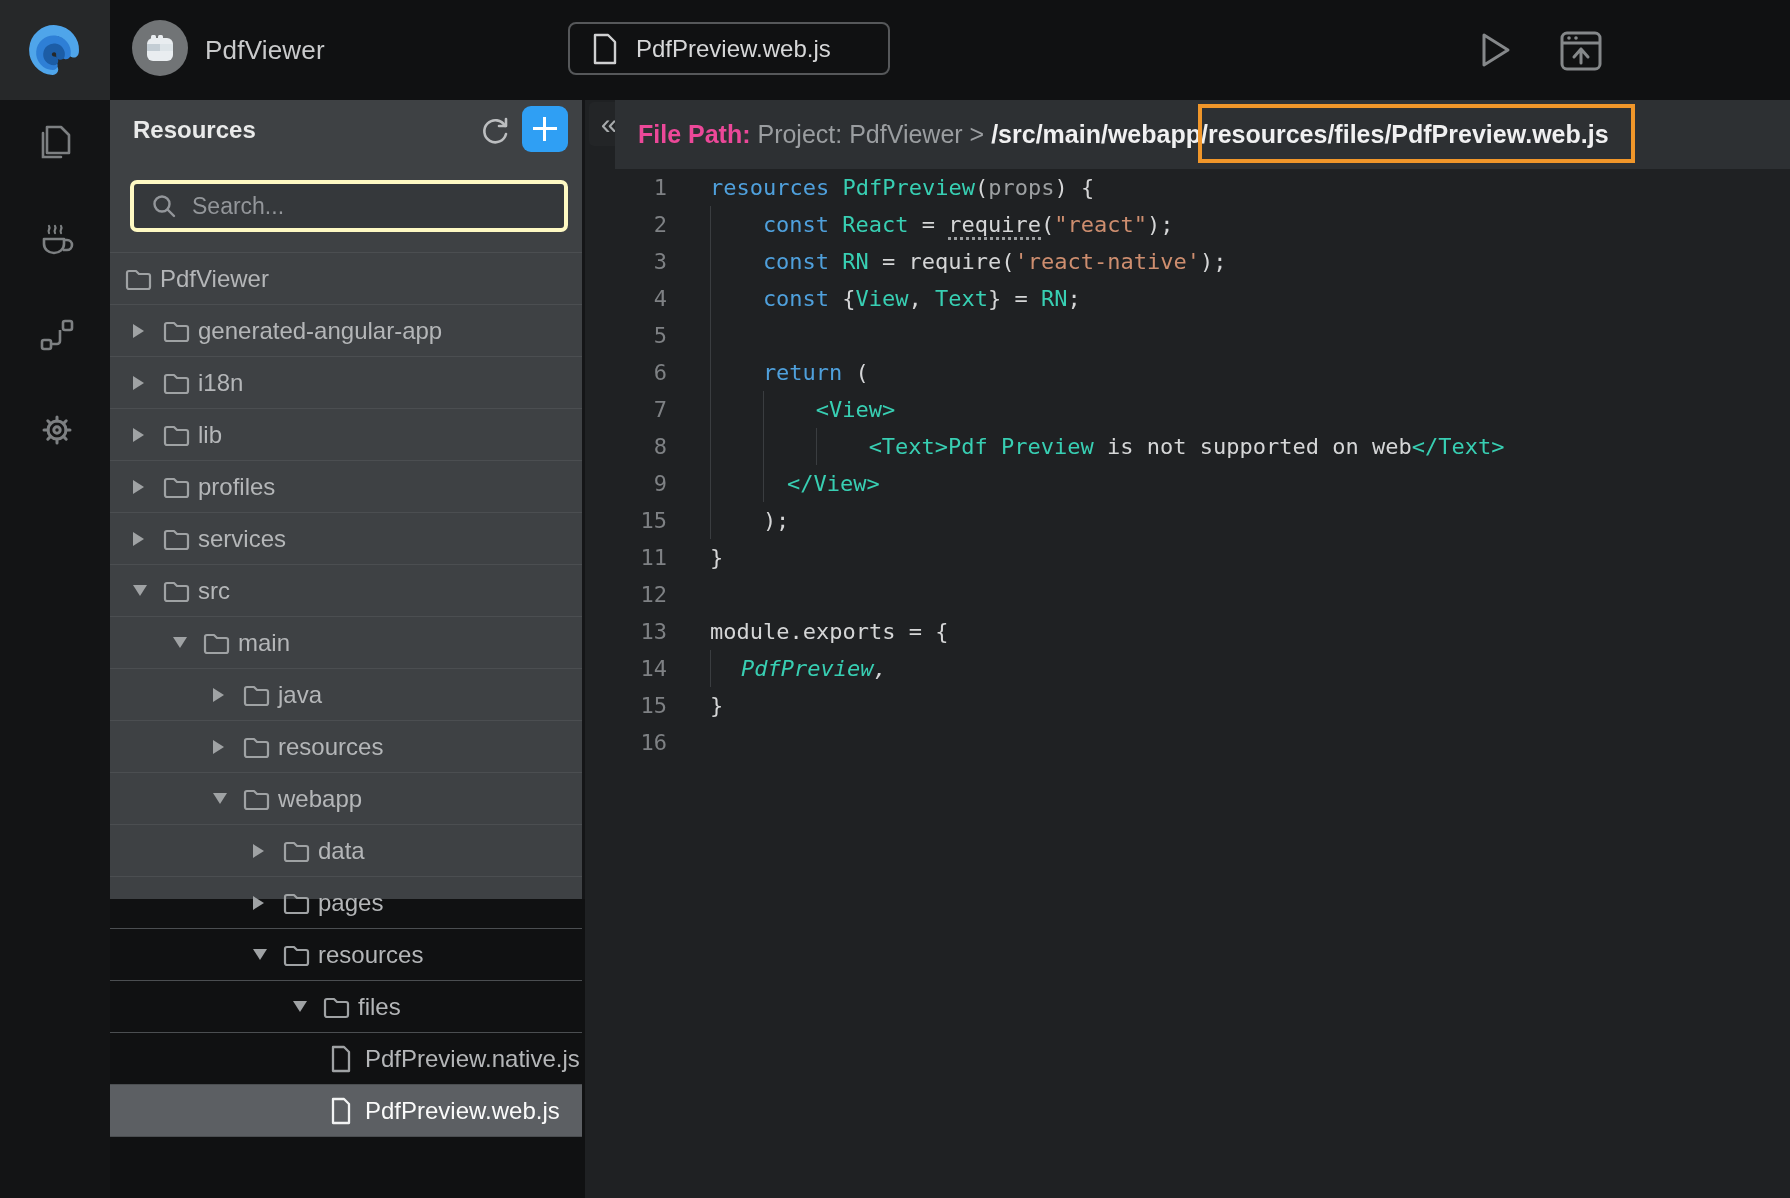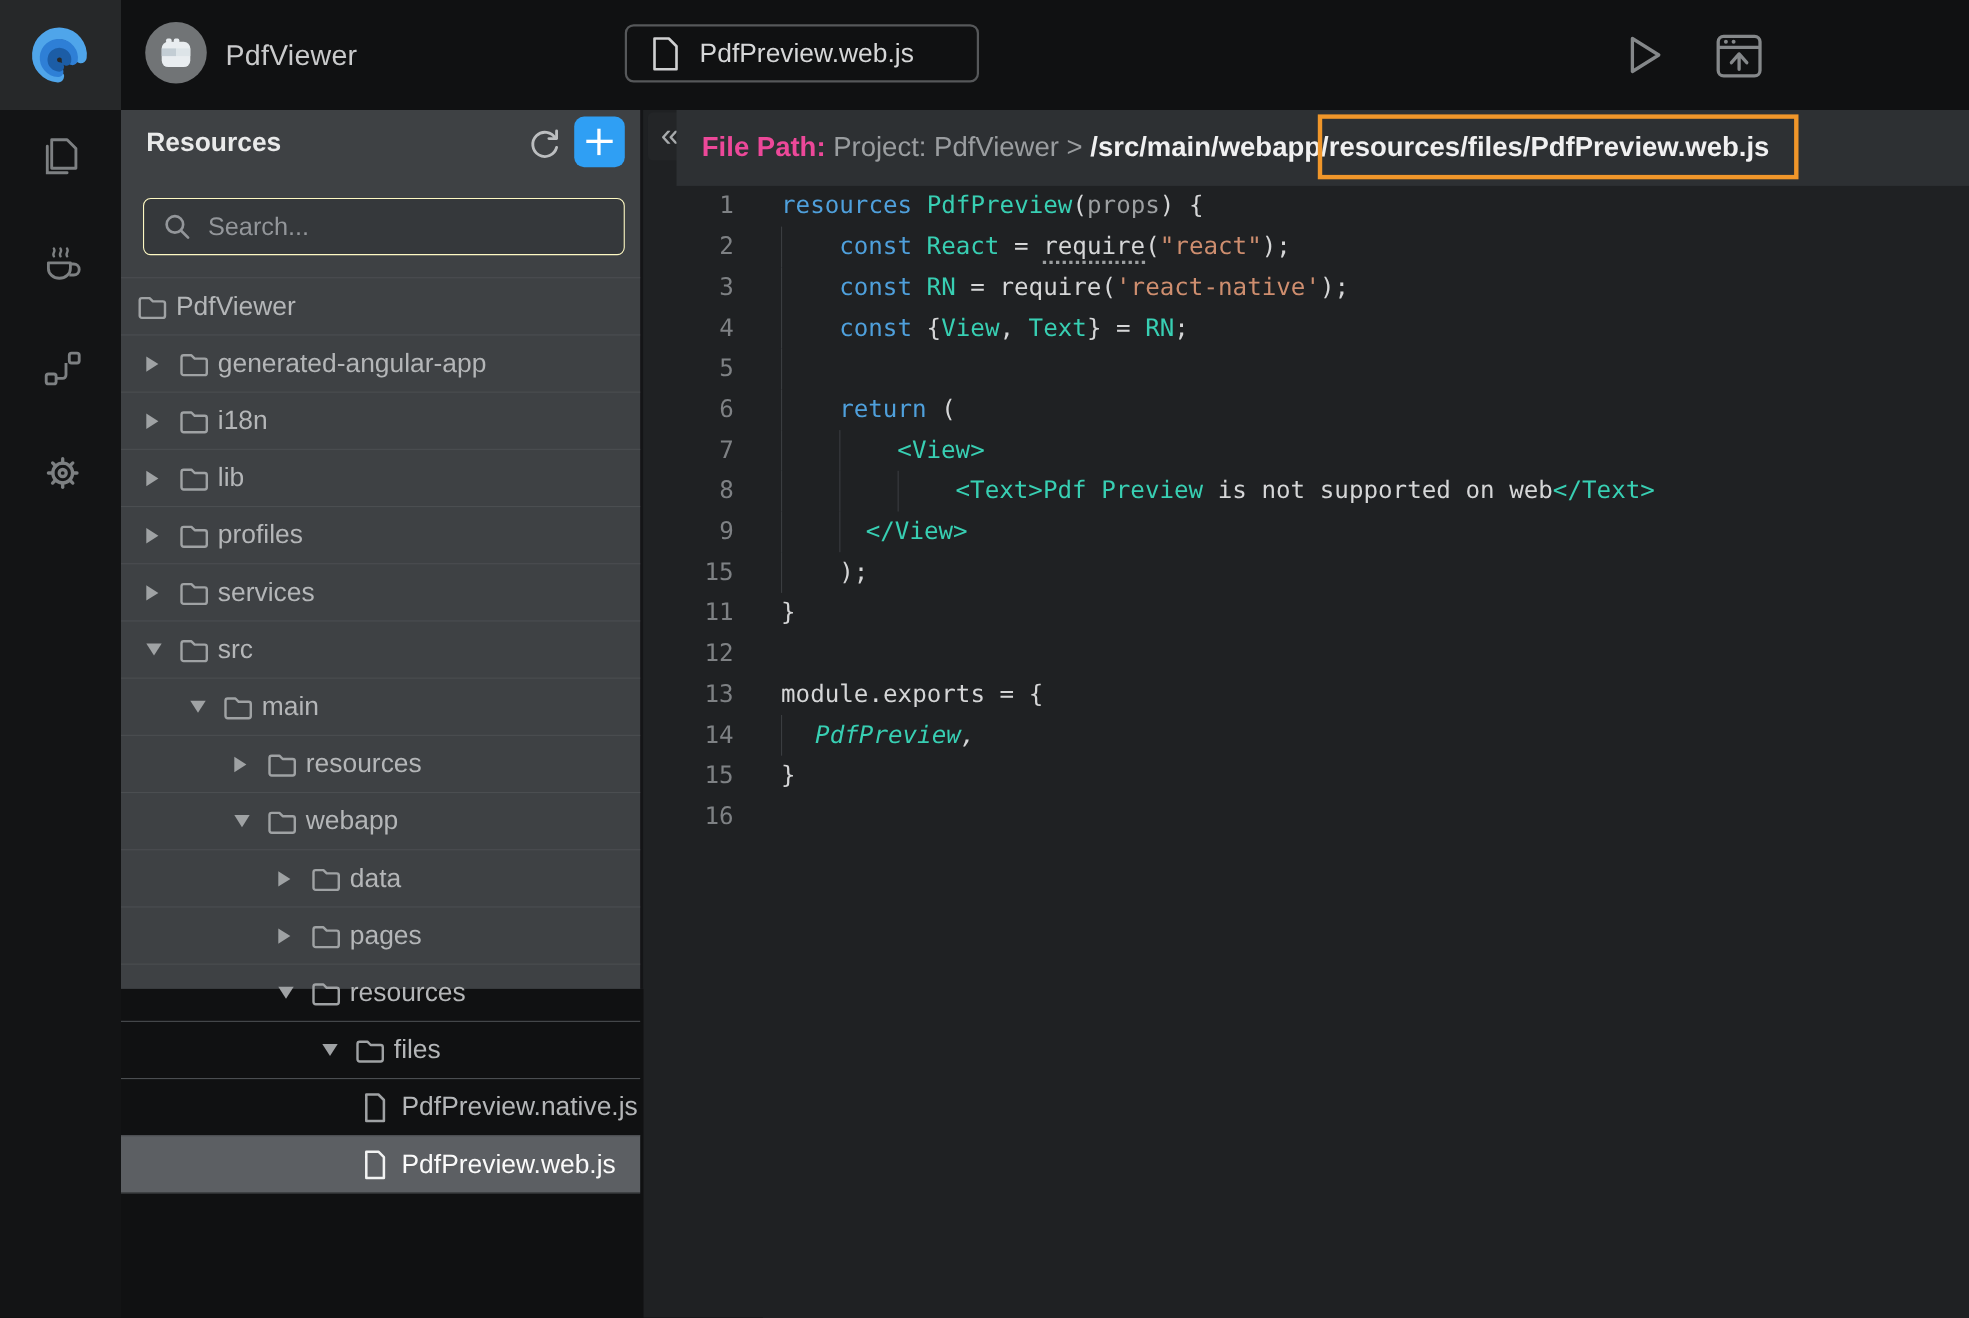--- a/index.html
+++ b/index.html
@@ -31,21 +31,21 @@
   #panel { position:absolute; left:110px; top:100px; width:475px; height:799px; background:#3e4144;
            border-right:3px solid #141517; }
   #panel-title { position:absolute; left:23px; top:16px; color:#e9eaea; font-size:24px; font-weight:600; }
   #refresh-btn { position:absolute; left:368px; top:8px; width:44px; height:44px; background:none; border:none; cursor:pointer; padding:0;}
   #add-btn { position:absolute; left:412px; top:6px; width:46px; height:46px; background:#2f9ff4; border:none;
              border-radius:9px; cursor:pointer; }
   #add-btn:before, #add-btn:after { content:""; position:absolute; background:#fff; }
   #add-btn:before { left:11px; top:21px; width:24px; height:3px; }
   #add-btn:after  { left:21px; top:11px; width:3px;  height:24px; }
   #search-box { position:absolute; left:20px; top:80px; width:438px; height:52px; background:#35383b;
-                border:1px solid #fef9c3; border-radius:7px; display:flex; align-items:center; }
+                border:4px solid #fef9c3; border-radius:7px; display:flex; align-items:center; }
   #search-input { background:transparent; border:none; outline:none; color:#cfd1d3; font-size:23px;
                   margin-left:14px; width:360px; font-family:"Liberation Sans", sans-serif; }
   #search-input::placeholder { color:#93969a; }
 
   #tree { position:absolute; left:0; top:152px; width:472px; }
   .trow { position:relative; height:52px; border-top:1px solid #4b4e51; display:flex; align-items:center;
           cursor:pointer; }
   .trow.selected { background:#5c5f63; }
   .trow .lbl { position:absolute; color:#b4b6b8; font-size:24px; white-space:nowrap; }
   .trow.selected .lbl { color:#fafafa; font-weight:500; }
@@ -243,20 +243,27 @@
             <path d="M2 6 a2 2 0 0 1 2-2 h7 l3 3 h9 a2 2 0 0 1 2 2 v11 a2 2 0 0 1 -2 2 h-19 a2 2 0 0 1 -2-2 z" fill="none" stroke="#9fa2a4" stroke-width="2.2" stroke-linejoin="round"></path>
           </svg>
           <span class="lbl" style="left: 88px;">src</span>
         </div>
         <div class="trow">
           <span class="caret down" style="left: 63px;"></span>
           <svg class="tico" width="27" height="24" viewBox="0 0 27 24" style="left: 93px; position: absolute;">
             <path d="M2 6 a2 2 0 0 1 2-2 h7 l3 3 h9 a2 2 0 0 1 2 2 v11 a2 2 0 0 1 -2 2 h-19 a2 2 0 0 1 -2-2 z" fill="none" stroke="#9fa2a4" stroke-width="2.2" stroke-linejoin="round"></path>
           </svg>
           <span class="lbl" style="left: 128px;">main</span>
+        </div>
+        <div class="trow">
+          <span class="caret right" style="left: 103px;"></span>
+          <svg class="tico" width="27" height="24" viewBox="0 0 27 24" style="left: 133px; position: absolute;">
+            <path d="M2 6 a2 2 0 0 1 2-2 h7 l3 3 h9 a2 2 0 0 1 2 2 v11 a2 2 0 0 1 -2 2 h-19 a2 2 0 0 1 -2-2 z" fill="none" stroke="#9fa2a4" stroke-width="2.2" stroke-linejoin="round"></path>
+          </svg>
+          <span class="lbl" style="left: 168px;">java</span>
         </div>
         <div class="trow">
           <span class="caret right" style="left: 103px;"></span>
           <svg class="tico" width="27" height="24" viewBox="0 0 27 24" style="left: 133px; position: absolute;">
             <path d="M2 6 a2 2 0 0 1 2-2 h7 l3 3 h9 a2 2 0 0 1 2 2 v11 a2 2 0 0 1 -2 2 h-19 a2 2 0 0 1 -2-2 z" fill="none" stroke="#9fa2a4" stroke-width="2.2" stroke-linejoin="round"></path>
           </svg>
           <span class="lbl" style="left: 168px;">resources</span>
         </div>
         <div class="trow">
           <span class="caret down" style="left: 103px;"></span>

